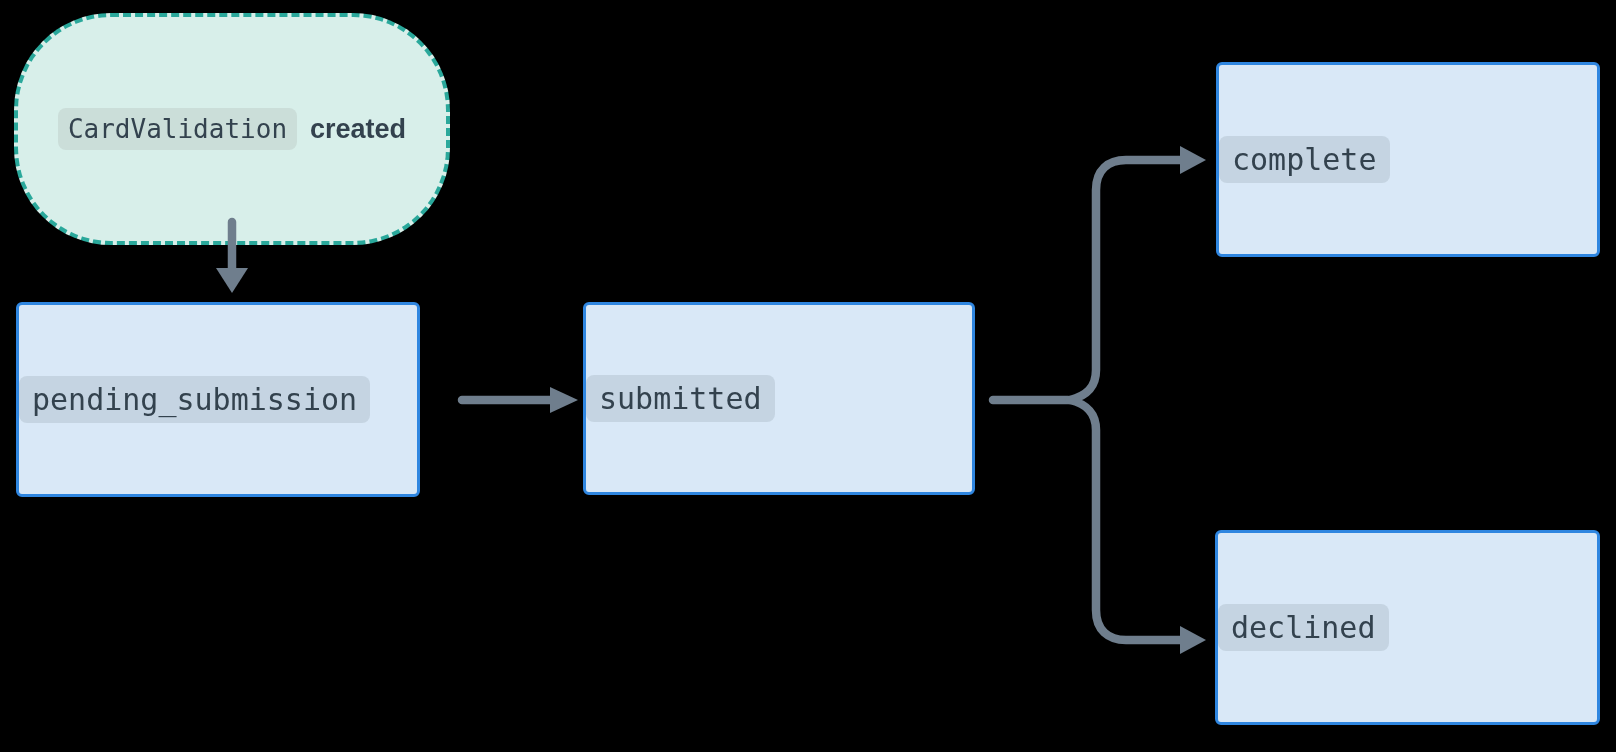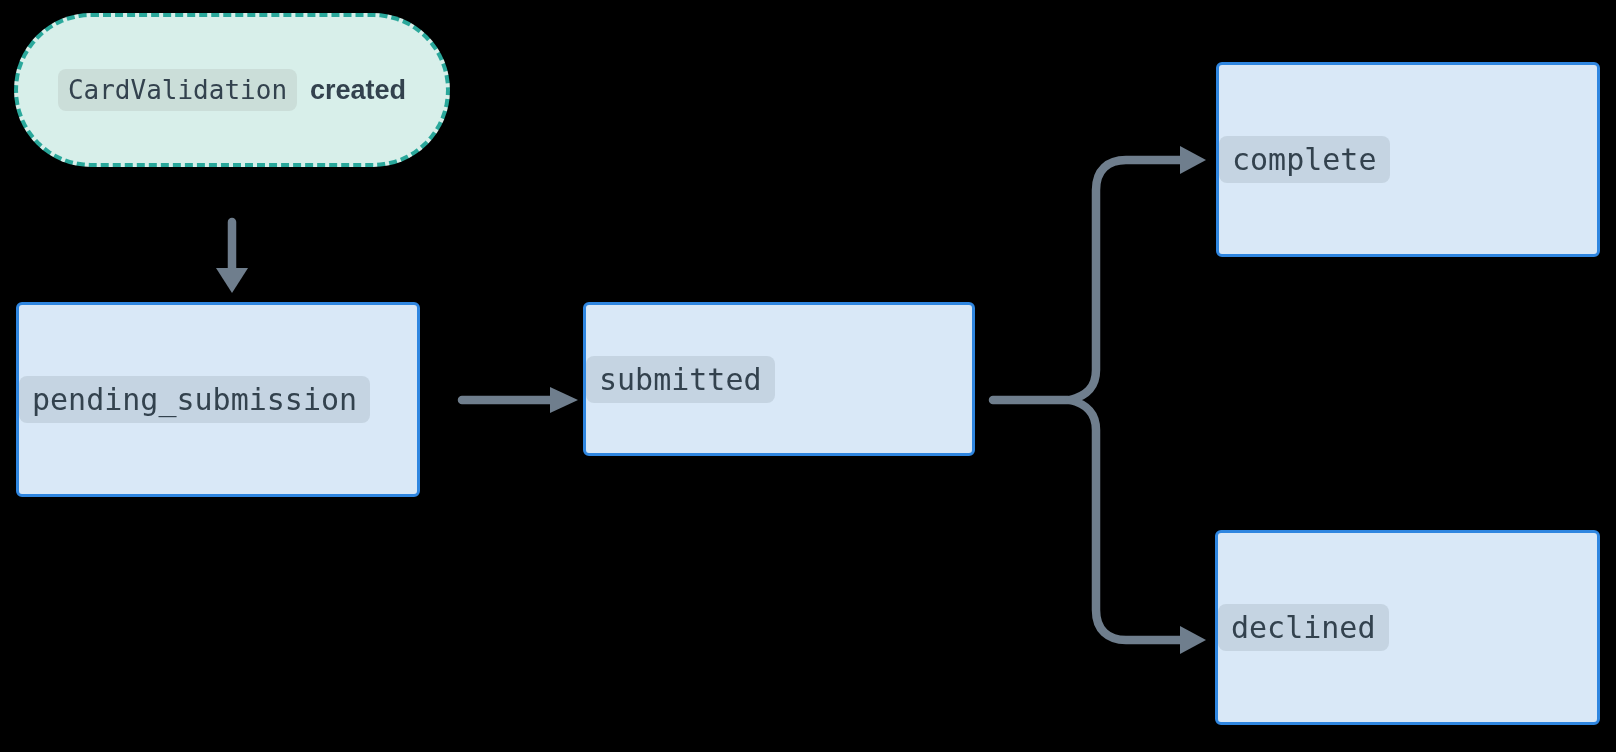--- a/index.html
+++ b/index.html
@@ -15,21 +15,21 @@
     overflow: hidden;
     font-family: "Liberation Sans", sans-serif;
   }
 
   
   .event-pill {
     position: absolute;
     left: 14px;
     top: 13px;
     width: 436px;
-    height: 154px;
+    height: 232px;
     box-sizing: border-box;
     background: var(--event_fill, #d8efea);
     border: 4px dashed var(--event_border, #2aa89b);
     border-radius: 97px;
     display: flex;
     align-items: center;
     justify-content: center;
     gap: 13px;
   }
   .code-badge {
@@ -58,21 +58,21 @@
     border-radius: 6px;
     display: flex;
     align-items: center;
   }
   .state-badge {
     font-size: 30px;
     background: var(--state_badge_bg, #c5d4e2);
     padding: 6px 13px;
   }
   .state-pending   { left: 16px;   top: 302px; width: 404px; height: 195px; }
-  .state-submitted { left: 583px;  top: 302px; width: 392px; height: 154px; }
+  .state-submitted { left: 583px;  top: 302px; width: 392px; height: 193px; }
   .state-complete  { left: 1216px; top: 62px;  width: 384px; height: 195px; }
   .state-declined  { left: 1215px; top: 530px; width: 385px; height: 195px; }
 
   
   .edges {
     position: absolute;
     left: 0; top: 0;
     width: 1616px;
     height: 752px;
     pointer-events: none;

